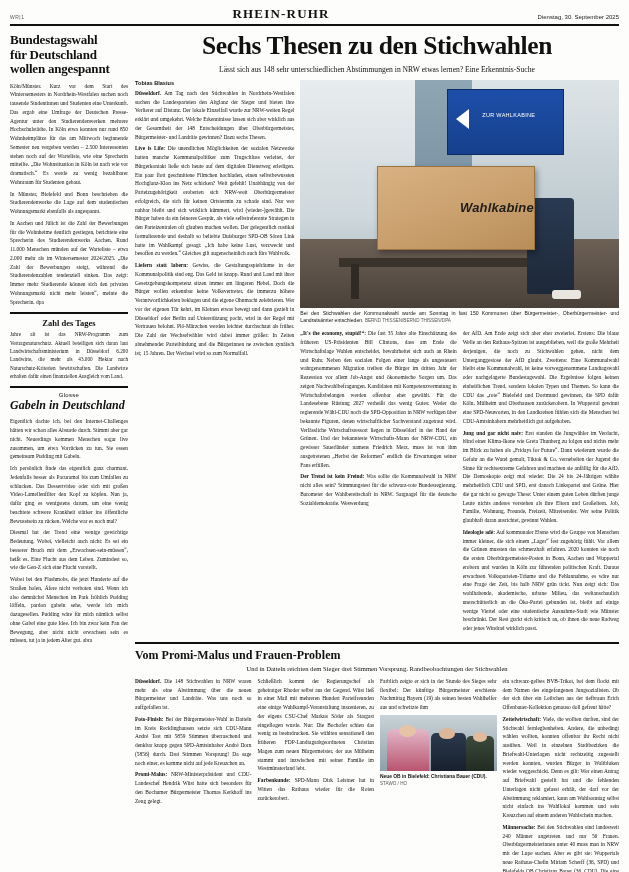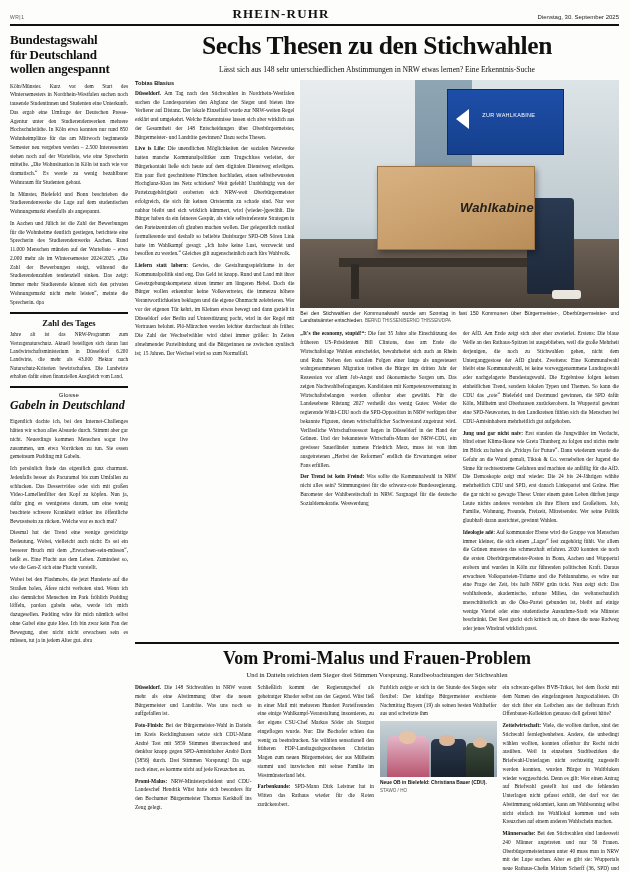--- a/index.html
+++ b/index.html
@@ -123,22 +123,22 @@
     background:#e9e6e0; border-radius:3px; }
   .caption {
     font-family:"Liberation Sans", sans-serif; font-size:5.1px; line-height:1.5;
     padding:2px 0 0 0; text-align:justify;
   }
   .credit { font-size:4.6px; color:#555; }
 
   
   .sep-top { border-top:2px solid #111; margin:6px 0 0 0; }
   .bhead {
-    font-family:"Liberation Serif", serif; font-weight:bold; font-size:18px;
-    text-align:center; line-height:1.08; margin:5px 0 3px 0;
+    font-family:"Liberation Serif", serif; font-weight:bold; font-size:12px;
+    line-height:1.08; margin:5px 0 3px 0;
   }
   .bsub { font-family:"Liberation Serif", serif; font-size:6.6px; text-align:center; margin:0 0 5px 0; }
   .cols4 { display:flex; gap:6px; }
   .c4 { flex:1 1 0; min-width:0; }
   .mini-photo { position:relative; width:100%; height:56px; overflow:hidden; margin:2px 0 0 0;
     background:linear-gradient(180deg,#c9d3d8 0%,#8fa0aa 100%); }
   .mp-p1 { position:absolute; left:6%; bottom:0; width:36%; height:74%;
     background:linear-gradient(180deg,#e3b7c8 0%,#b9546f 100%); border-radius:6px 6px 0 0;}
   .mp-p2 { position:absolute; left:44%; bottom:0; width:30%; height:68%;
     background:linear-gradient(180deg,#2c3a4e 0%,#17202c 100%); border-radius:5px 5px 0 0;}

